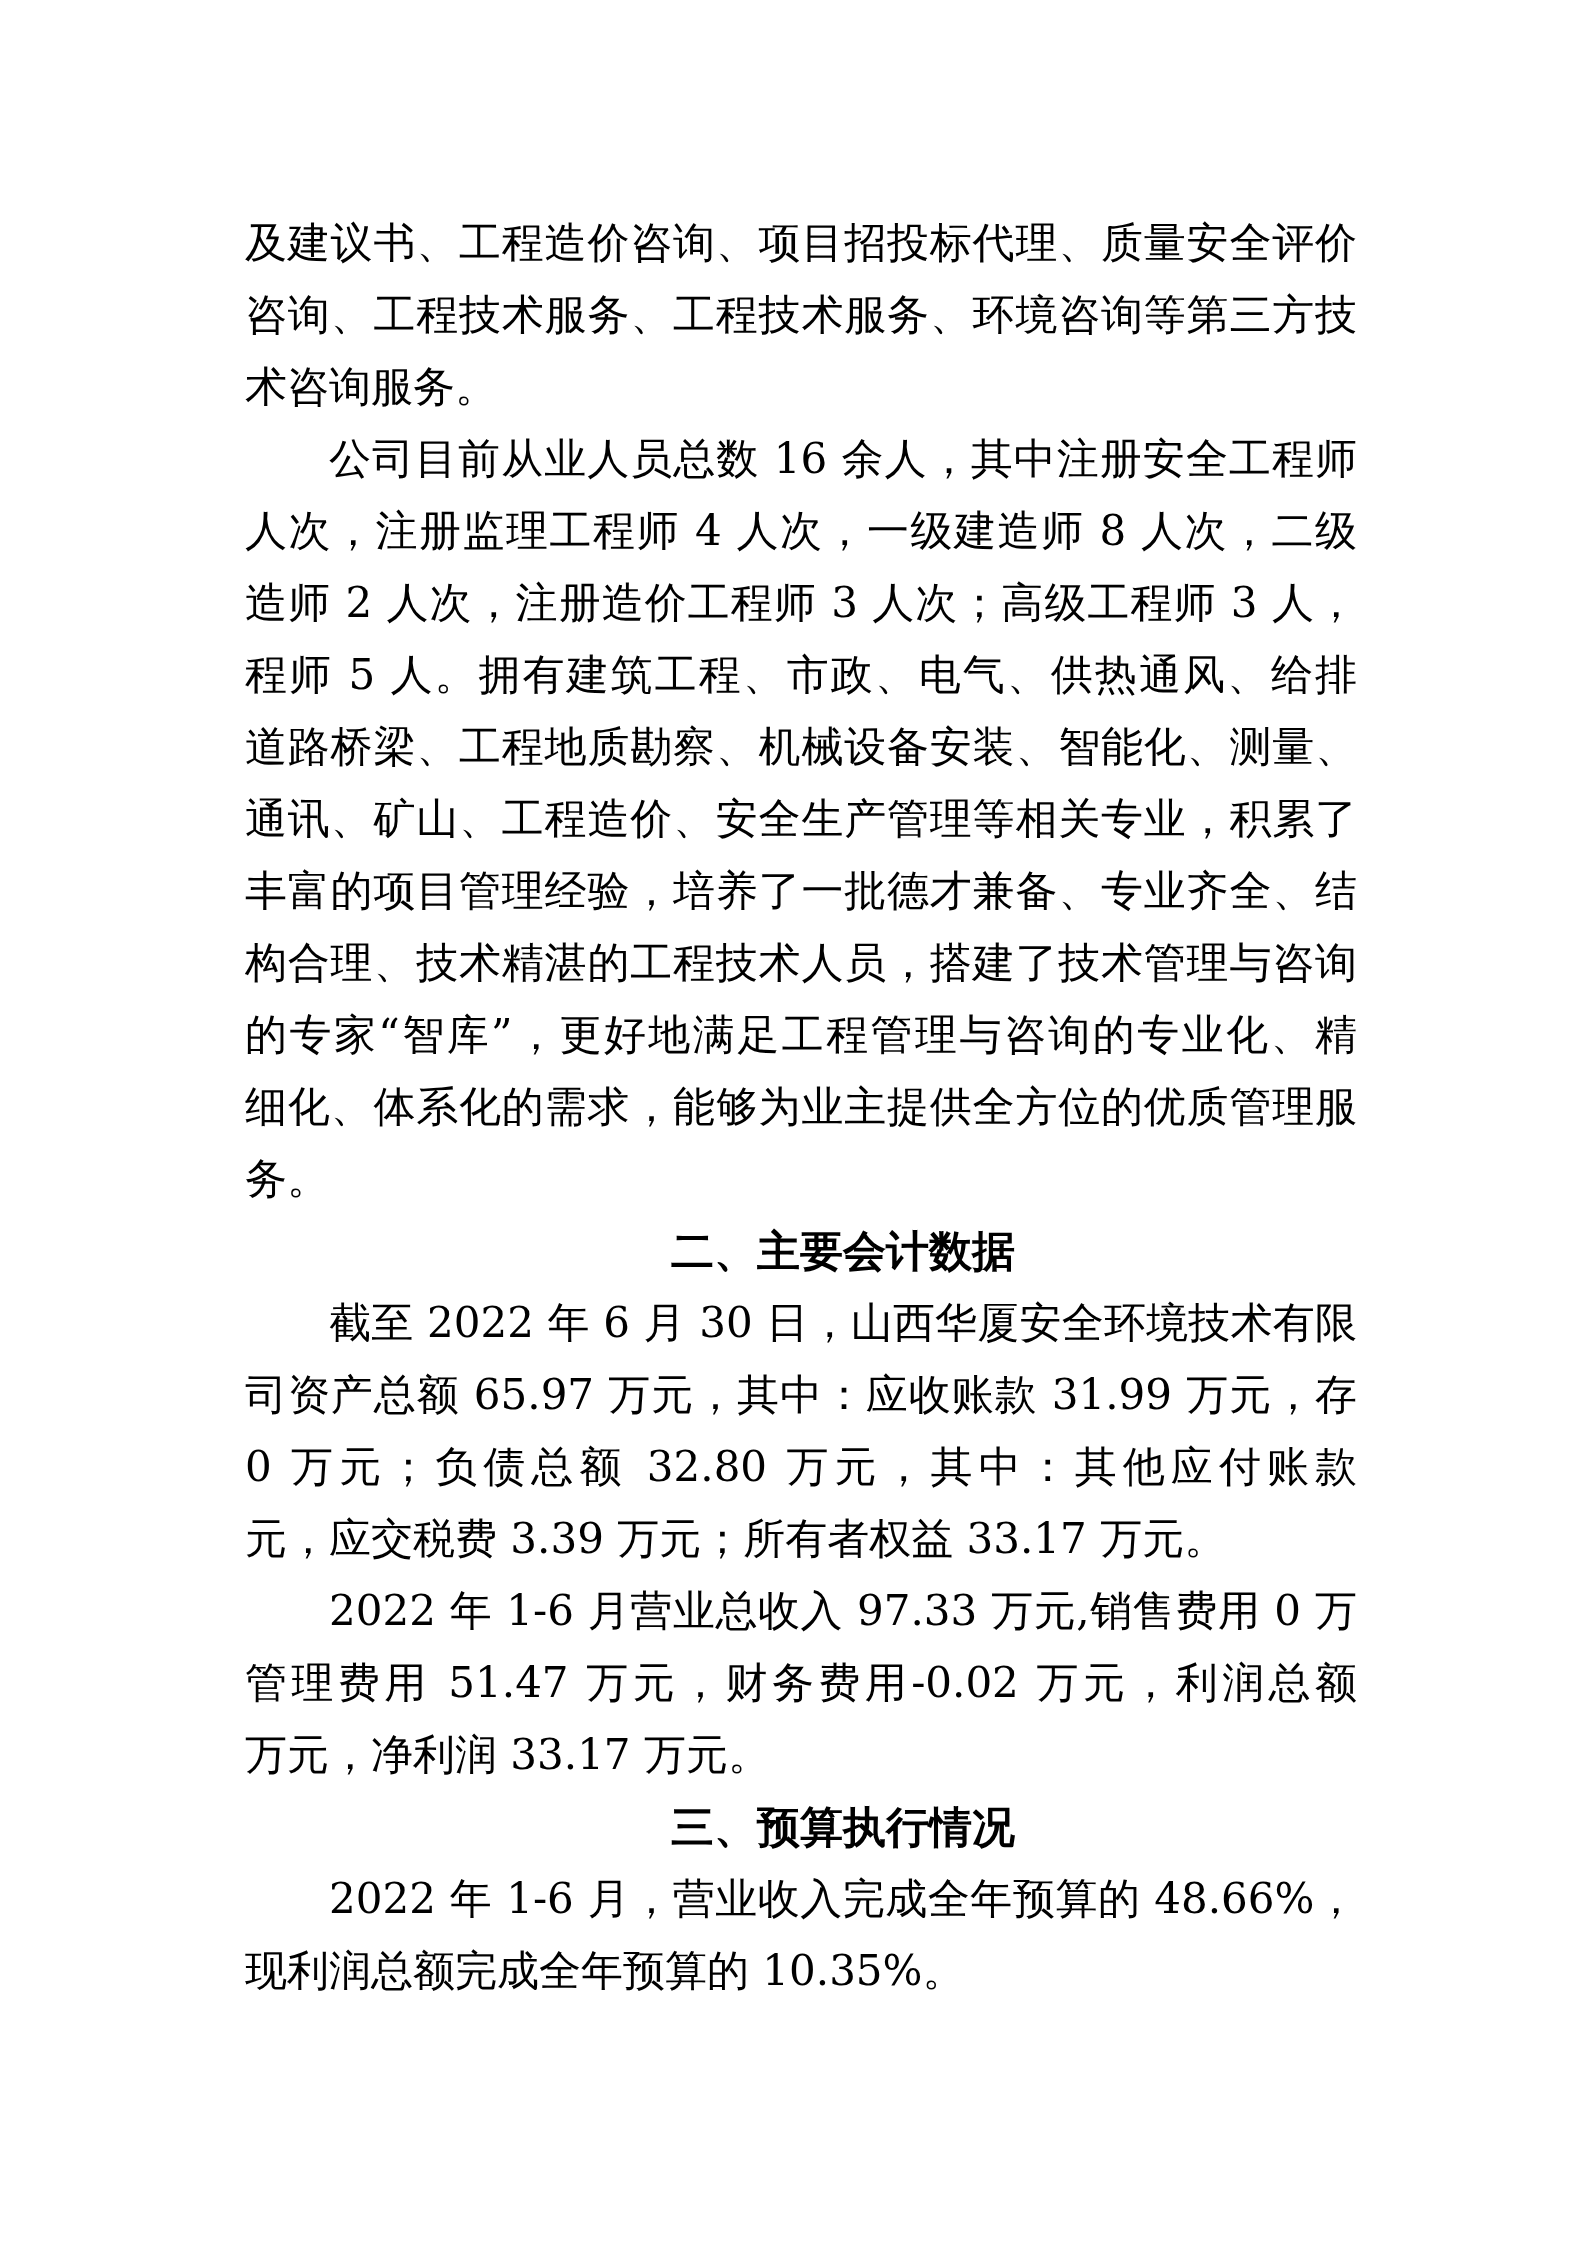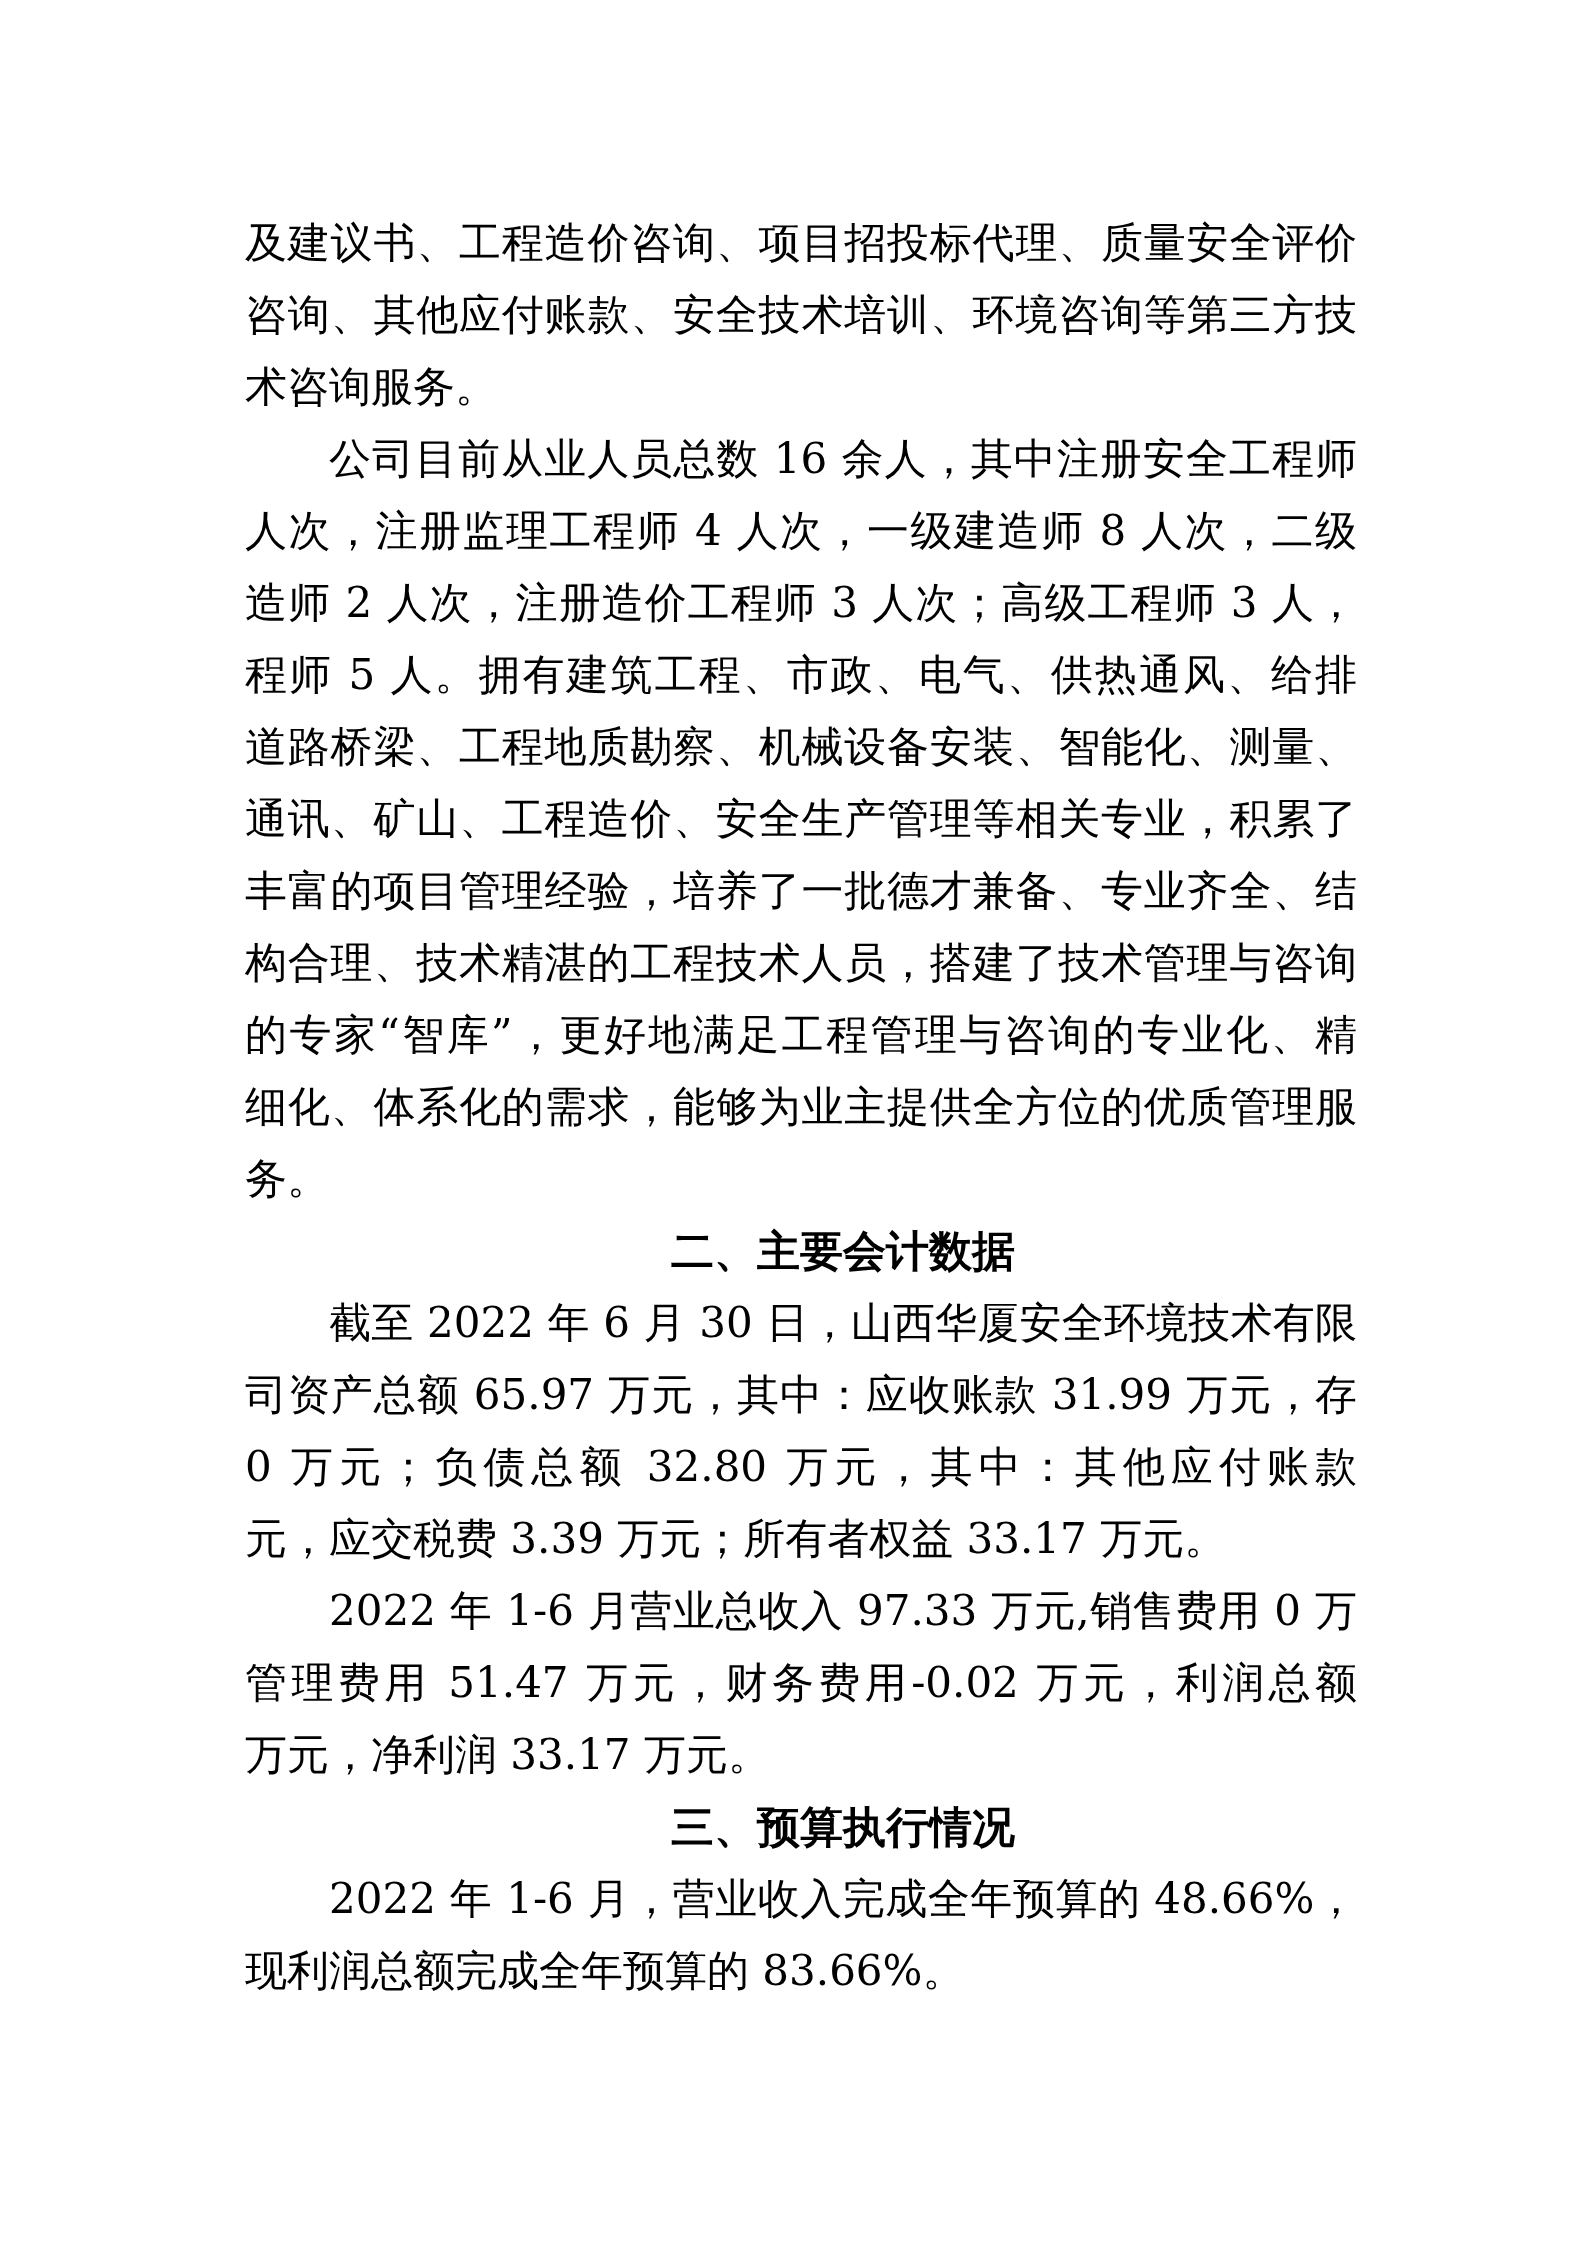--- a/index.html
+++ b/index.html
@@ -46,21 +46,21 @@
   }
 </style>
 </head>
 <body>
 
 <div class="page">
   <div class="textblock">
 
     <div class="para">
       <div class="line">及建议书、工程造价咨询、项目招投标代理、质量安全评价</div>
-      <div class="line">咨询、其他应付账款、安全技术培训、环境咨询等第三方技</div>
+      <div class="line">咨询、工程技术服务、工程技术服务、环境咨询等第三方技</div>
       <div class="line endline">术咨询服务。</div>
     </div>
 
     <div class="para">
       <div class="line indent">公司目前从业人员总数 16 余人，其中注册安全工程师 7</div>
       <div class="line">人次，注册监理工程师 4 人次，一级建造师 8 人次，二级建</div>
       <div class="line">造师 2 人次，注册造价工程师 3 人次；高级工程师 3 人，工</div>
       <div class="line">程师 5 人。拥有建筑工程、市政、电气、供热通风、给排水、</div>
       <div class="line">道路桥梁、工程地质勘察、机械设备安装、智能化、测量、</div>
       <div class="line">通讯、矿山、工程造价、安全生产管理等相关专业，积累了</div>
@@ -83,17 +83,17 @@
     <div class="para">
       <div class="line indent">2022 年 1-6 月营业总收入 97.33 万元,销售费用 0 万元,</div>
       <div class="line">管理费用 51.47 万元，财务费用-0.02 万元，利润总额 33.50</div>
       <div class="line endline">万元，净利润 33.17 万元。</div>
     </div>
 
     <div class="heading">三、预算执行情况</div>
 
     <div class="para">
       <div class="line indent">2022 年 1-6 月，营业收入完成全年预算的 48.66%，实</div>
-      <div class="line endline">现利润总额完成全年预算的 83.66%。</div>
+      <div class="line endline">现利润总额完成全年预算的 10.35%。</div>
     </div>
 
   </div>
 </div>
 
 </body></html>

